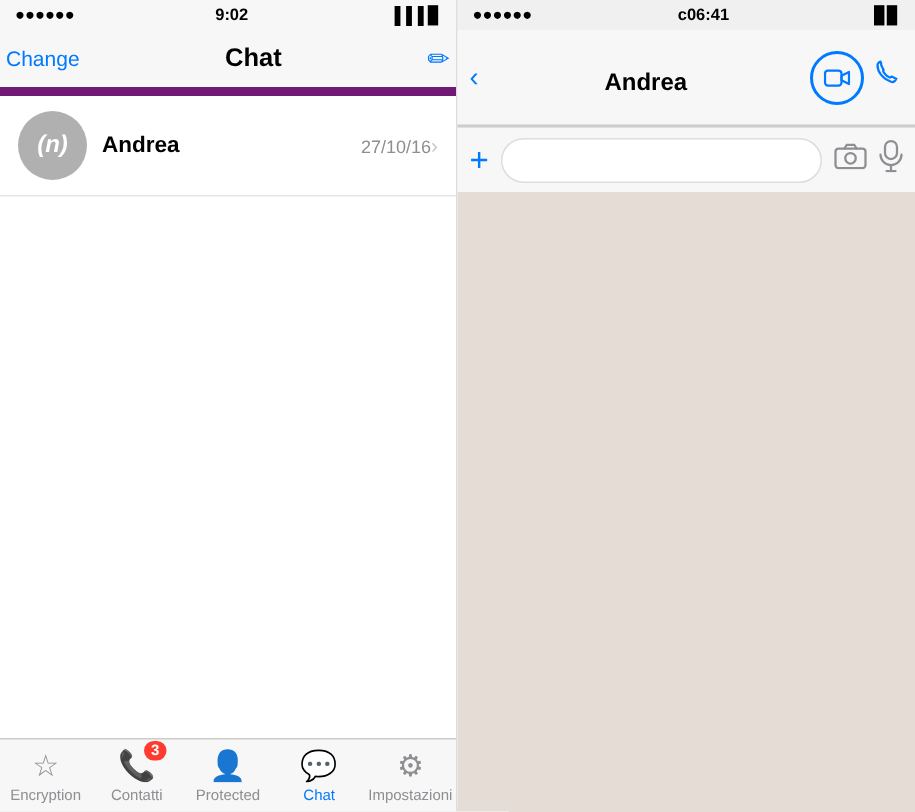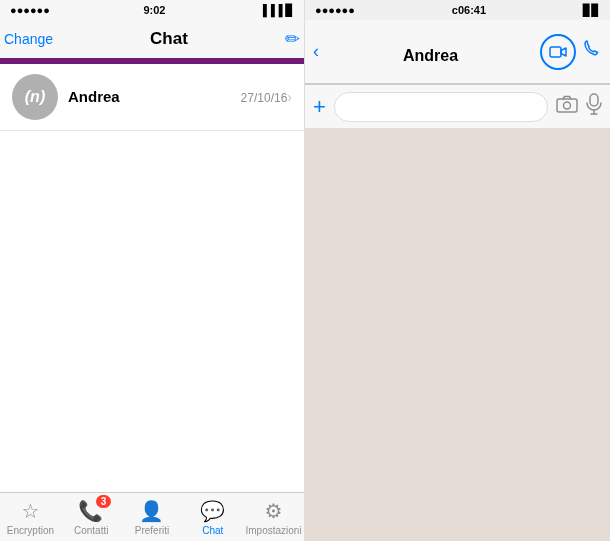--- a/index.html
+++ b/index.html
@@ -364,21 +364,21 @@
       <span class="tab-icon">☆</span>
       <span>Encryption</span>
     </div>
     <div class="tab-item" style="position:relative;">
       <span class="tab-icon">📞</span>
       <span class="tab-badge">3</span>
       <span>Contatti</span>
     </div>
     <div class="tab-item">
       <span class="tab-icon">👤</span>
-      <span>Preferiti</span>
+      <span>Protected</span>
     </div>
     <div class="tab-item active">
       <span class="tab-icon">💬</span>
       <span>Chat</span>
     </div>
     <div class="tab-item">
       <span class="tab-icon">⚙</span>
       <span>Impostazioni</span>
     </div>
   </div>

